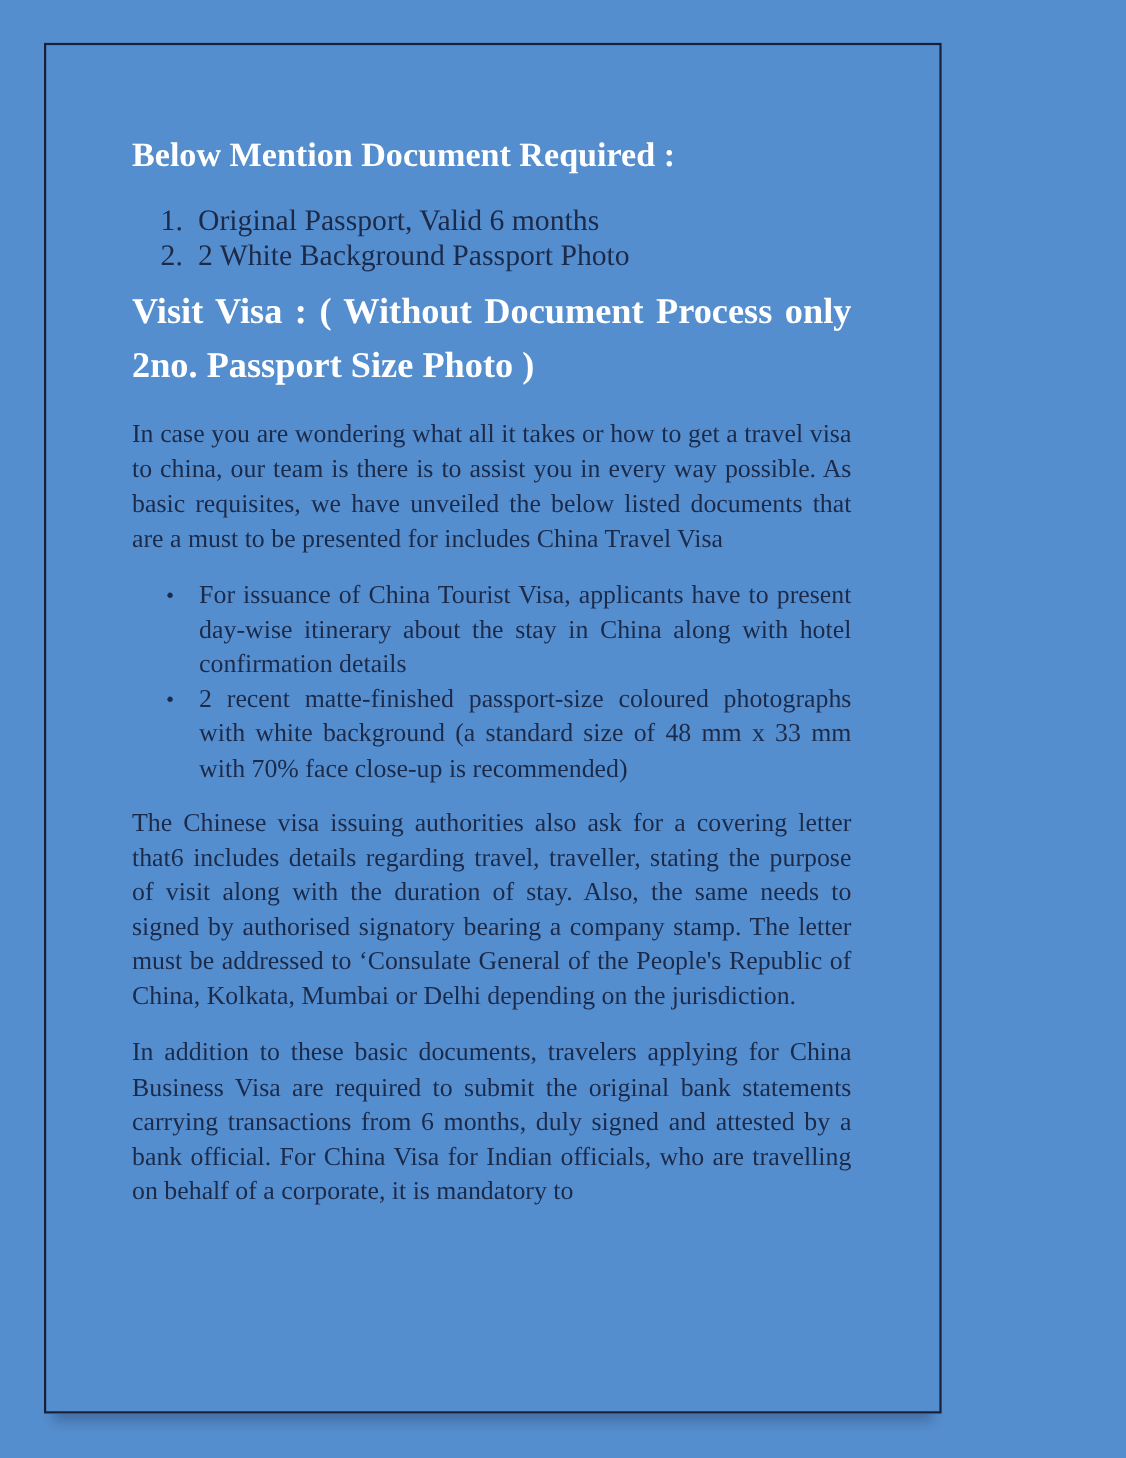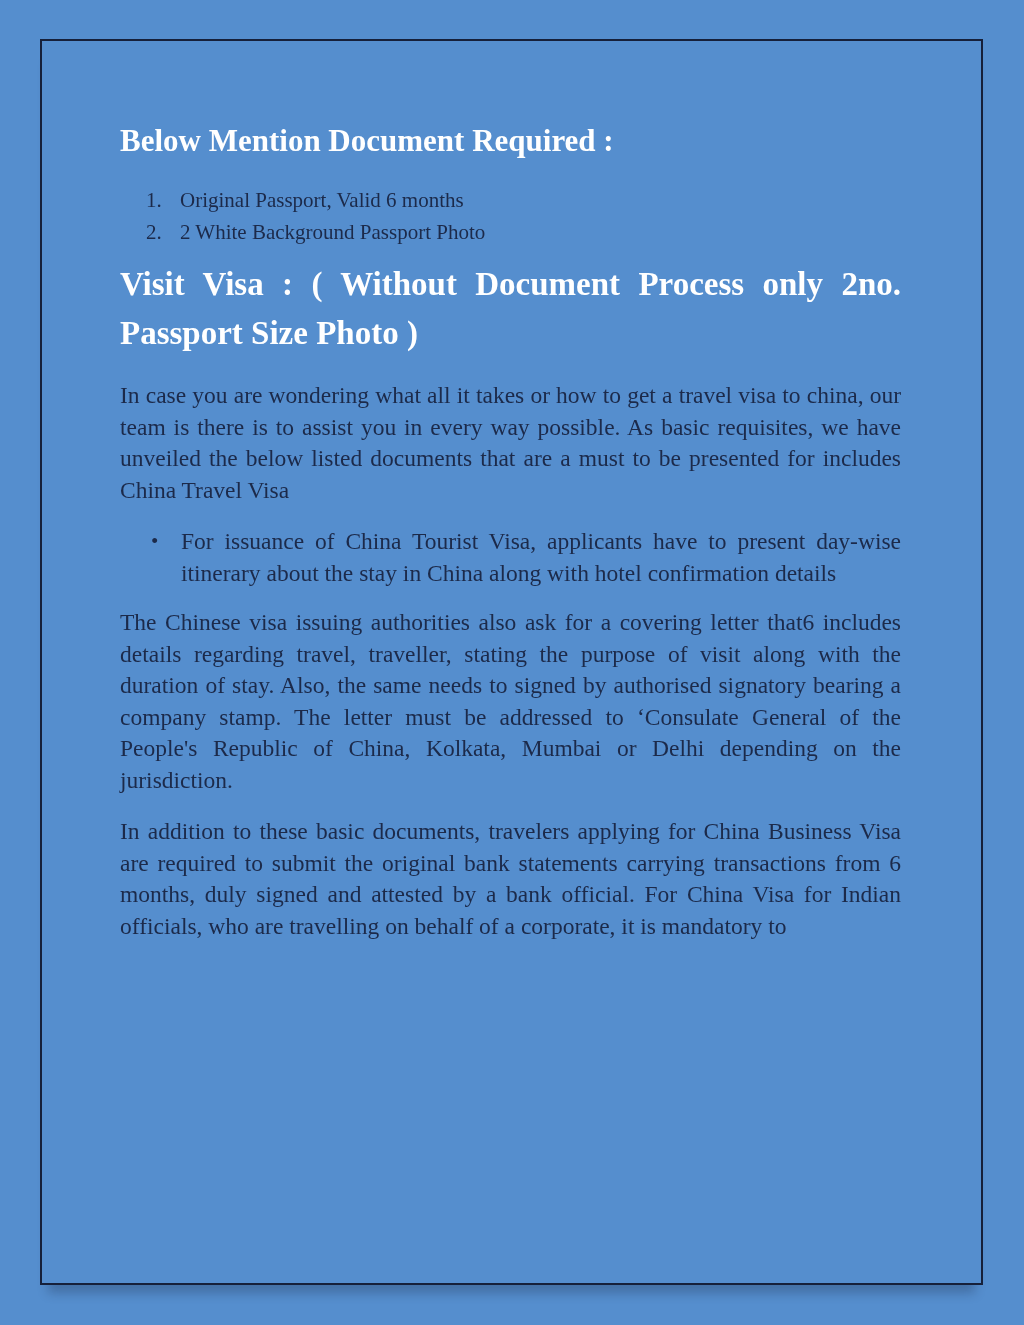--- a/index.html
+++ b/index.html
@@ -15,39 +15,39 @@
     height: 1325px;
     background: var(--page-bg);
     font-family: "Liberation Serif", "DejaVu Serif", serif;
     overflow: hidden;
     position: relative;
   }
   .frame {
     position: absolute;
     left: 40px;
     top: 39px;
-    width: 943px;
+    width: 816px;
     height: 1246px;
     border: 2px solid var(--frame-border);
     padding: 80px 80px 0 78px;
     box-shadow: 0 16px 10px -8px rgba(22, 32, 58, 0.28);
   }
   h1.required-heading {
     margin: 0 0 24px 0;
     font-size: 31px;
     line-height: 40px;
     font-weight: bold;
     color: var(--ink-light);
   }
   ol.required-list {
     margin: 16px 0 12px 0;
     padding: 0;
     list-style: none;
     counter-reset: n;
-    font-size: 21px;
+    font-size: 27px;
     line-height: 31.5px;
     color: var(--ink-dark);
   }
   ol.required-list li {
     position: relative;
     padding-left: 60px;
     counter-increment: n;
   }
   ol.required-list li::before {
     content: counter(n) ".";
@@ -100,18 +100,19 @@
       <li>Original Passport, Valid 6 months</li>
       <li>2 White Background Passport Photo</li>
     </ol>
 
   <h2 class="visa-heading">Visit Visa : ( Without Document Process only 2no. Passport Size Photo )</h2>
 
   <p class="para">In case you are wondering what all it takes or how to get a travel visa to china, our team is there is to assist you in every way possible. As basic requisites, we have unveiled the below listed documents that are a must to be presented for includes China Travel Visa</p>
 
   <ul class="requirements-list">
       <li>For issuance of China Tourist Visa, applicants have to present day-wise itinerary about the stay in China along with hotel confirmation details</li>
+      <li>2 recent matte-finished passport-size coloured photographs with white background (a standard size of 48 mm x 33 mm with 70% face close-up is recommended)</li>
     </ul>
 
   <p class="para">The Chinese visa issuing authorities also ask for a covering letter that6 includes details regarding travel, traveller, stating the purpose of visit along with the duration of stay. Also, the same needs to signed by authorised signatory bearing a company stamp. The letter must be addressed to ‘Consulate General of the People's Republic of China, Kolkata, Mumbai or Delhi depending on the jurisdiction.</p>
 
   <p class="para last">In addition to these basic documents, travelers applying for China Business Visa are required to submit the original bank statements carrying transactions from 6 months, duly signed and attested by a bank official. For China Visa for Indian officials, who are travelling on behalf of a corporate, it is mandatory to</p>
 </div>
 
 </body></html>

